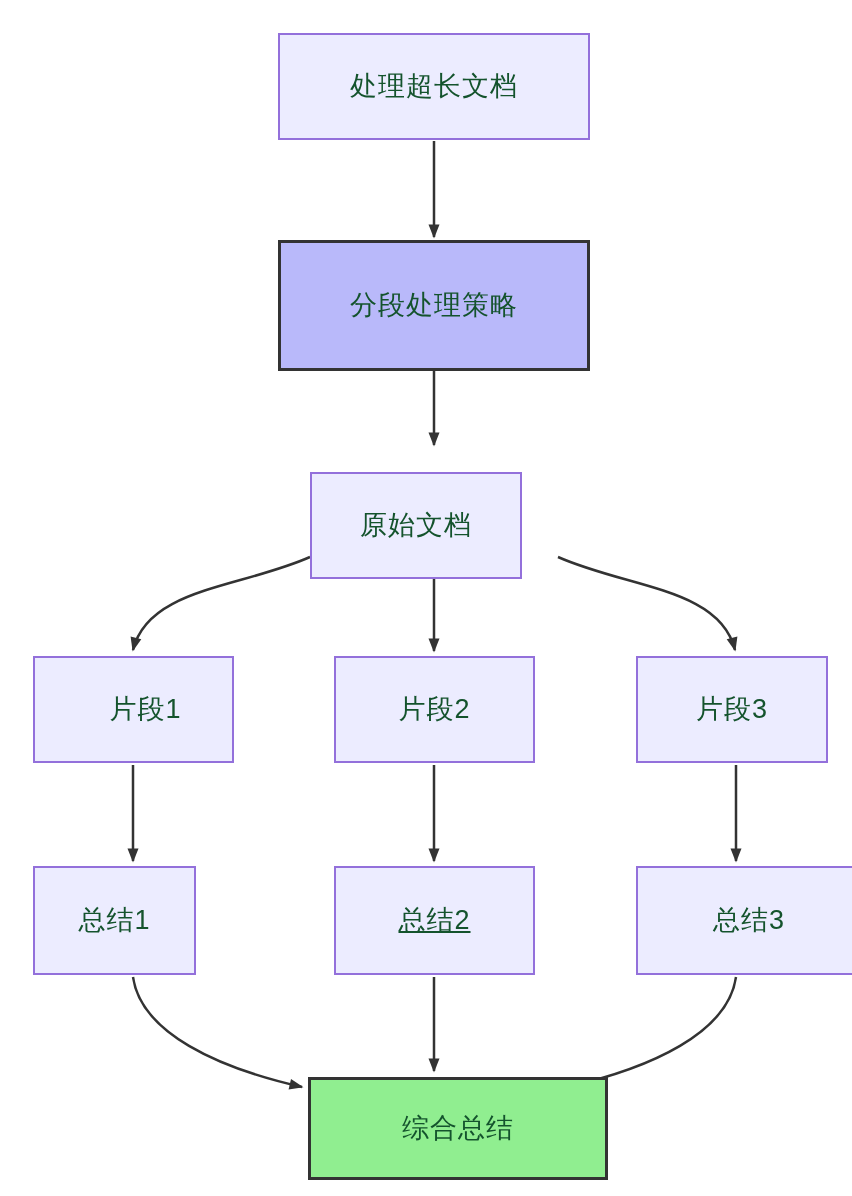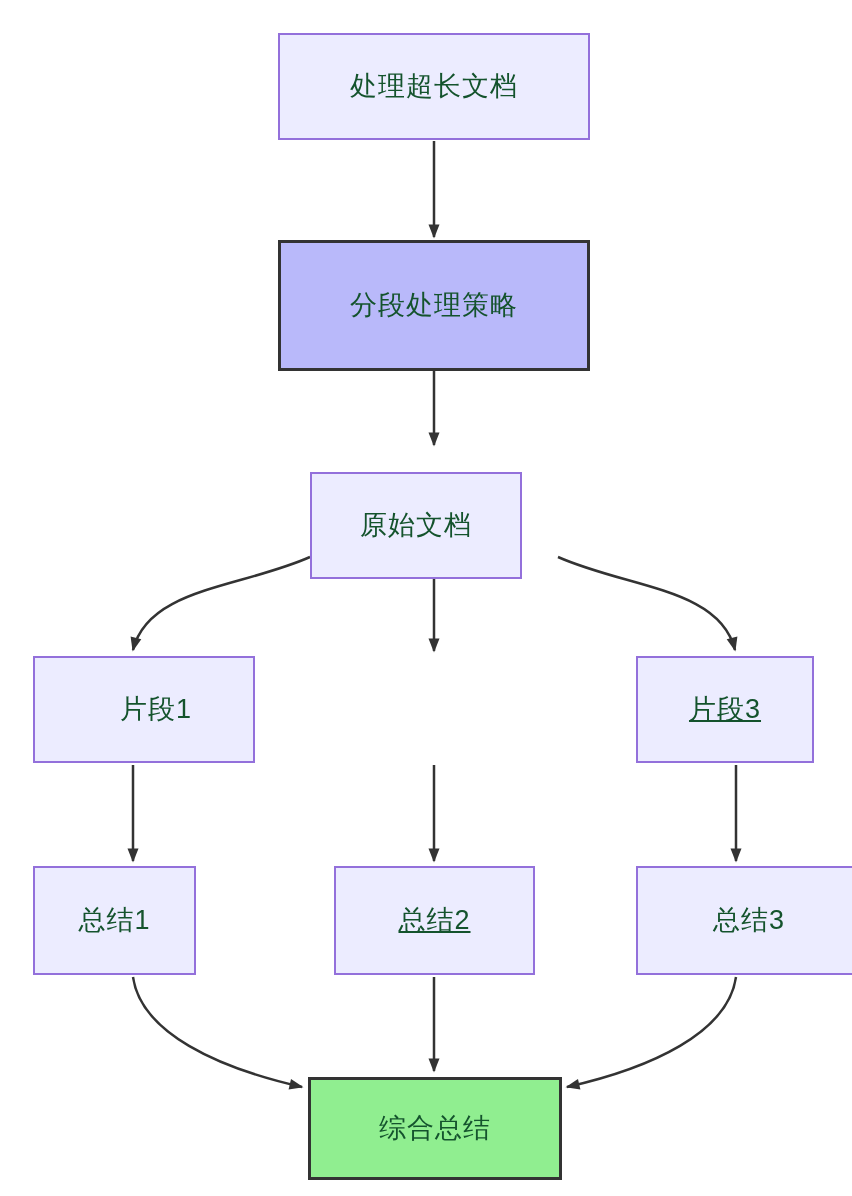--- a/index.html
+++ b/index.html
@@ -76,26 +76,27 @@
     <path class="edge" d="M434,977 L434,1071" marker-end="url(#arrowhead)"></path>
     <path class="edge" d="M736,977 C728,1033 651,1068 567,1087" marker-end="url(#arrowhead)"></path>
   </svg>
 
   <div class="node light" style="left:278px; top:33px;   width:312px; height:107px;">处理超长文档</div>
 
   <div class="node purple" style="left:278px; top:240px;  width:312px; height:131px;">分段处理策略</div>
 
   <div class="node light" style="left:310px; top:464px;  width:212px; height:107px;margin-top:8px;">原始文档</div>
 
-  <div class="node light" style="left:33px;  top:656px;  width:222px; height:107px;padding-left:24px;">片段1</div>
+  <div class="node light" style="left:33px;  top:656px;  width:201px; height:107px;padding-left:24px;">片段1</div>
 
+  <div class="node light" style="left:334px; top:656px;  width:201px; height:107px;">片段2</div>
 
-  <div class="node light" style="left:636px; top:656px;  width:178px; height:107px;text-decoration:underline;">片段3</div>
+  <div class="node light" style="left:636px; top:656px;  width:192px; height:107px;">片段3</div>
 
   <div class="node light" style="left:33px;  top:866px;  width:163px; height:109px;">总结1</div>
 
   <div class="node light" style="left:334px; top:866px;  width:201px; height:109px;text-decoration:underline;">总结2</div>
 
   <div class="node light" style="left:636px; top:866px;  width:226px; height:109px;">总结3</div>
 
-  <div class="node green" style="left:308px; top:1077px; width:254px; height:103px;">综合总结</div>
+  <div class="node green" style="left:308px; top:1077px; width:300px; height:103px;">综合总结</div>
 
 </div>
 
 </body></html>

